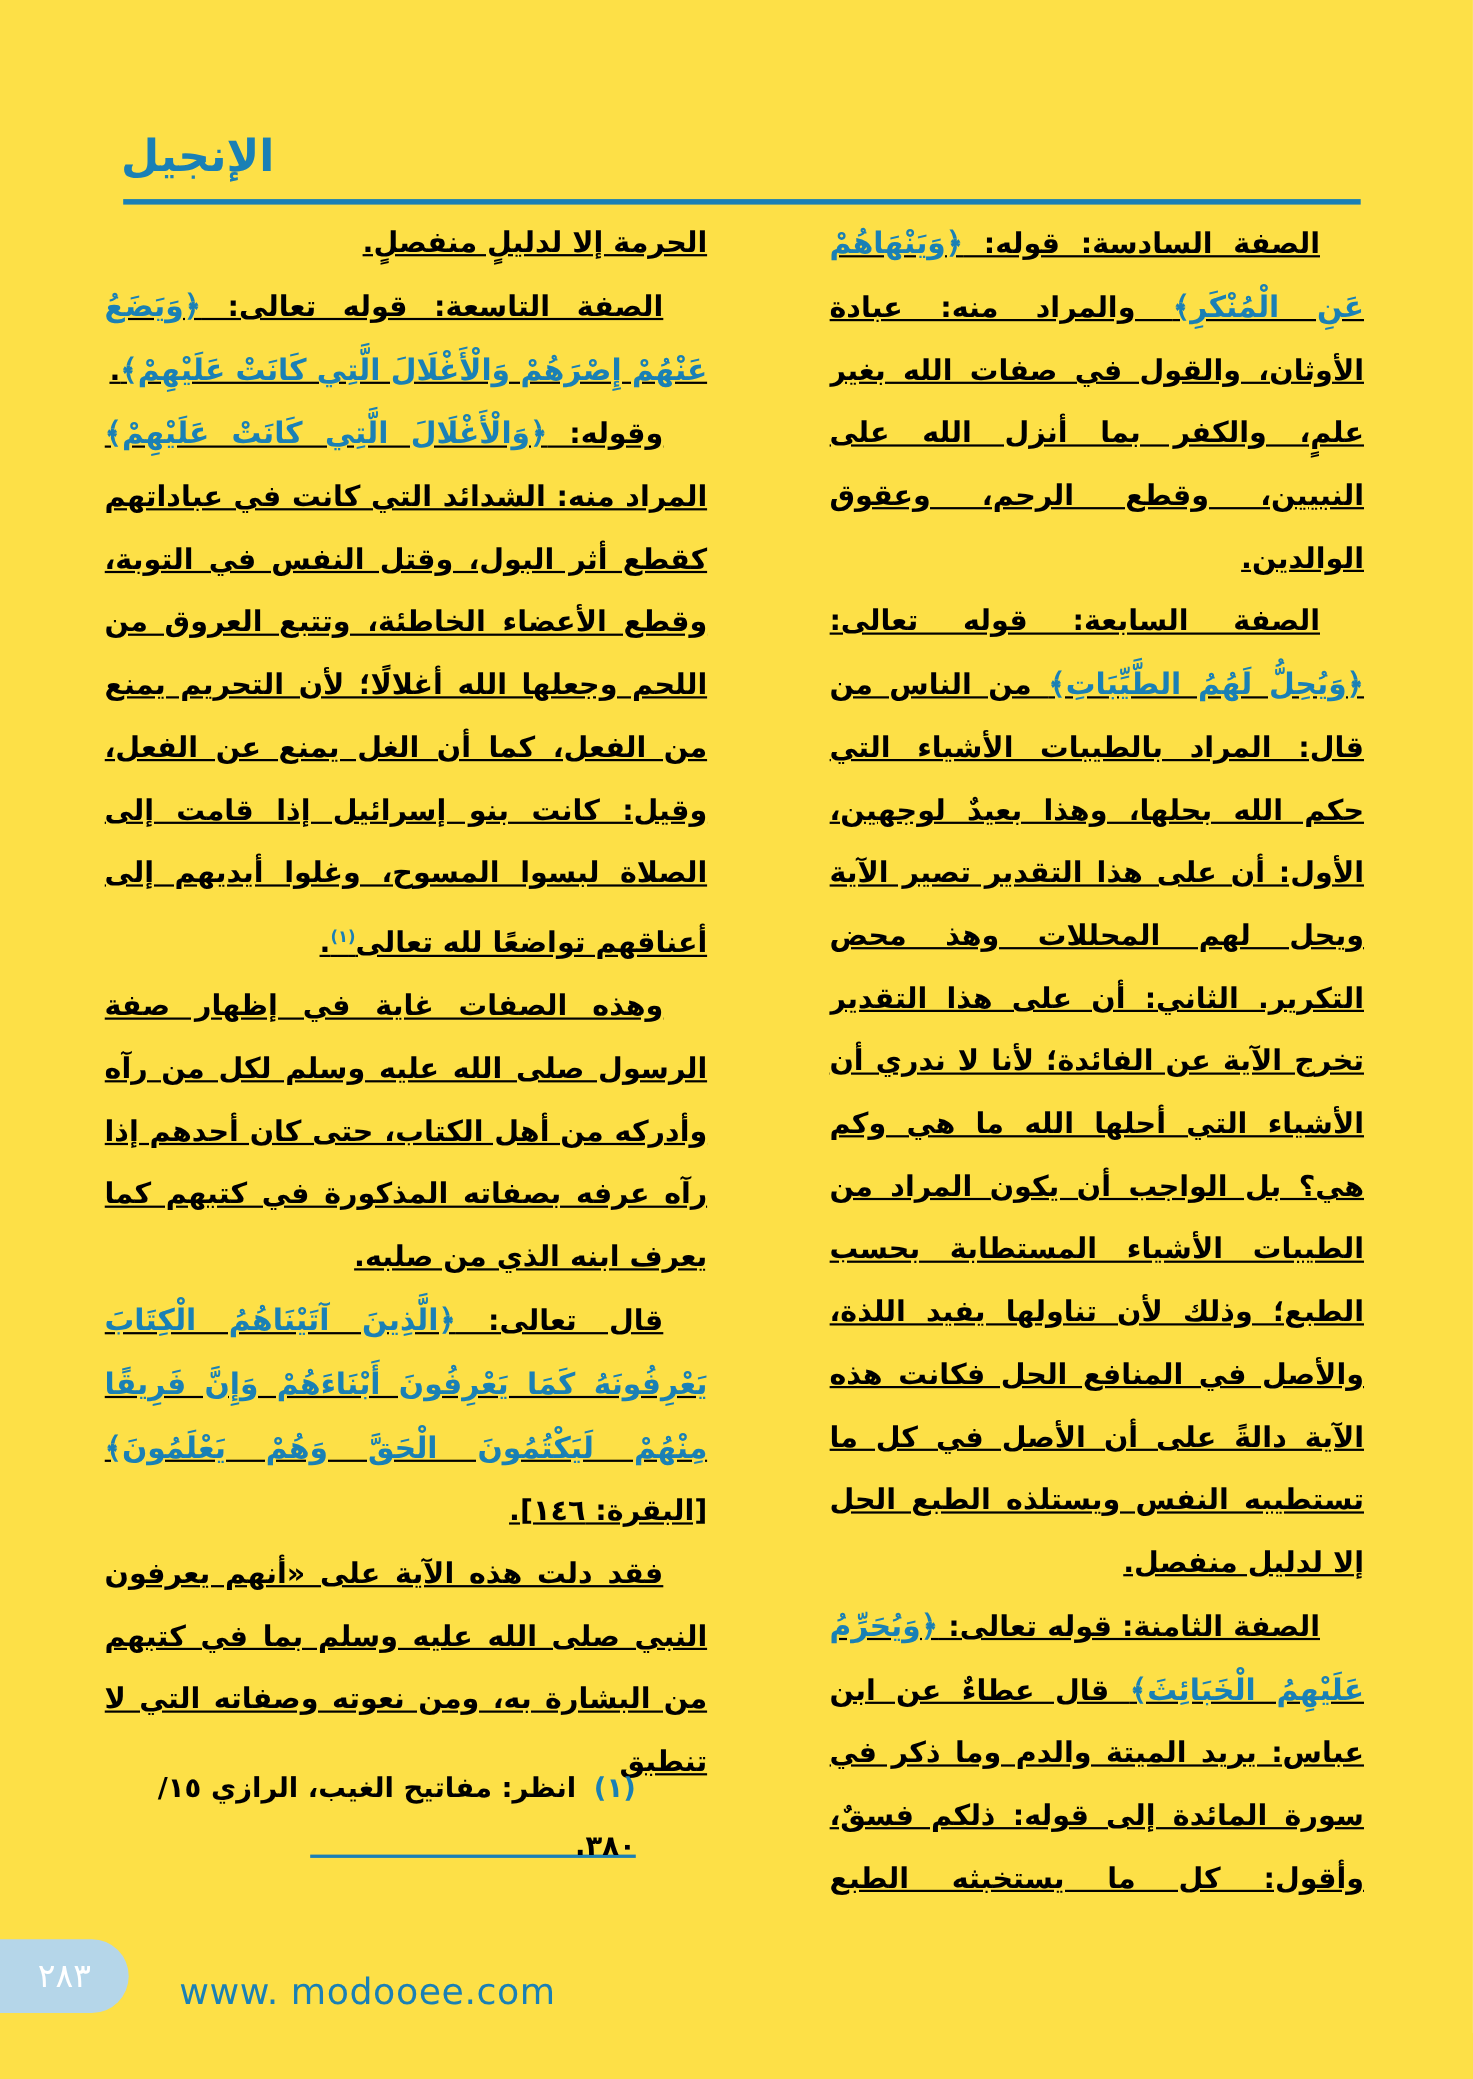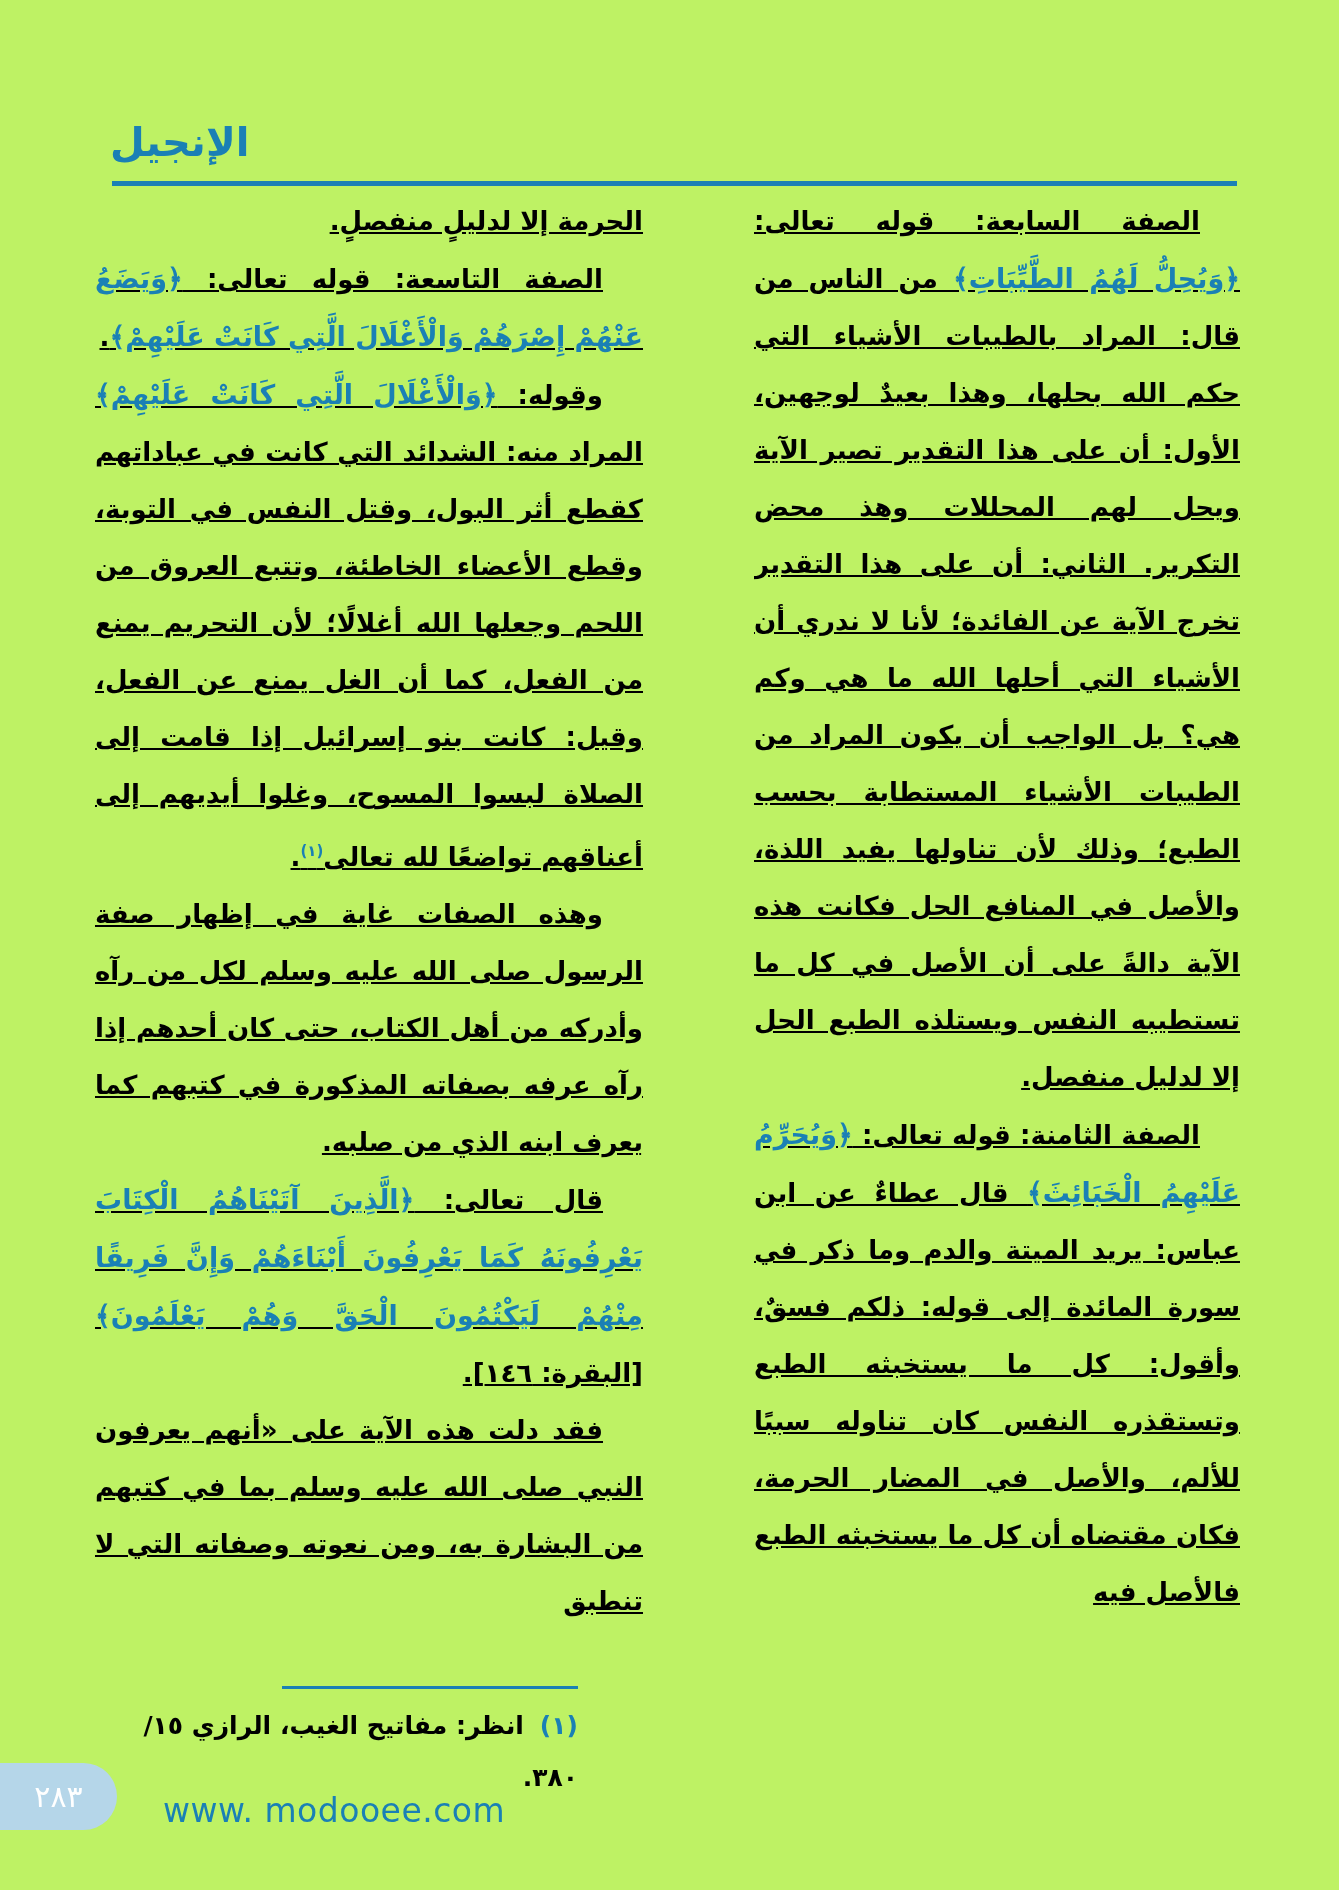--- a/index.html
+++ b/index.html
@@ -12,21 +12,21 @@
     height: 1890px;
     position: relative;
     overflow: hidden;
     direction: rtl;
     font-family: "DejaVu Sans", sans-serif;
     color: #000;
   }
   .page {
     position: absolute;
     inset: 0;
-    background: #bef264;
+    background: #fde047;
   }
   
   .header-title {
     position: absolute;
     top: 112px;
     left: 110px;
     color: var(--accent, #1a80b5);
     font-size: 40px;
     font-weight: bold;
     line-height: 1.5;
@@ -84,21 +84,21 @@
   .fn-rule {
     position: absolute;
     top: 1686px;
     left: 282px;
     width: 296px;
     height: 3px;
     background: var(--accent, #1a80b5);
   }
   .footnote {
     position: absolute;
-    top: 1700px;
+    top: 1600px;
     left: 95px;
     width: 483px;
     direction: rtl;
     text-align: right;
     font-size: 25px;
     font-weight: bold;
     line-height: 52px;
     color: #000;
   }
   .fn-marker {
@@ -134,20 +134,21 @@
 </head>
 <body>
 
 <div class="page">
 
   <div class="header-title">الإنجيل</div>
 
   <div class="header-rule"></div>
 
   <div class="col col-right">
+      <p class="para indent"><span class="run-body">الصفة السادسة: قوله: </span><span class="run-verse">﴿وَيَنْهَاهُمْ عَنِ الْمُنْكَرِ﴾</span><span class="run-body"> والمراد منه: عبادة الأوثان، والقول في صفات الله بغير علمٍ، والكفر بما أنزل الله على النبيين، وقطع الرحم، وعقوق الوالدين.</span></p>
       <p class="para indent"><span class="run-body">الصفة السابعة: قوله تعالى: </span><span class="run-verse">﴿وَيُحِلُّ لَهُمُ الطَّيِّبَاتِ﴾</span><span class="run-body"> من الناس من قال: المراد بالطيبات الأشياء التي حكم الله بحلها، وهذا بعيدٌ لوجهين، الأول: أن على هذا التقدير تصير الآية ويحل لهم المحللات وهذ محض التكرير. الثاني: أن على هذا التقدير تخرج الآية عن الفائدة؛ لأنا لا ندري أن الأشياء التي أحلها الله ما هي وكم هي؟ بل الواجب أن يكون المراد من الطيبات الأشياء المستطابة بحسب الطبع؛ وذلك لأن تناولها يفيد اللذة، والأصل في المنافع الحل فكانت هذه الآية دالةً على أن الأصل في كل ما تستطيبه النفس ويستلذه الطبع الحل إلا لدليل منفصل.</span></p>
       <p class="para indent"><span class="run-body">الصفة الثامنة: قوله تعالى: </span><span class="run-verse">﴿وَيُحَرِّمُ عَلَيْهِمُ الْخَبَائِثَ﴾</span><span class="run-body"> قال عطاءٌ عن ابن عباس: يريد الميتة والدم وما ذكر في سورة المائدة إلى قوله: ذلكم فسقٌ، وأقول: كل ما يستخبثه الطبع وتستقذره النفس كان تناوله سببًا للألم، والأصل في المضار الحرمة، فكان مقتضاه أن كل ما يستخبثه الطبع فالأصل فيه</span></p>
     </div>
 
   <div class="col col-left">
       <p class="para"><span class="run-body">الحرمة إلا لدليلٍ منفصلٍ.</span></p>
       <p class="para indent"><span class="run-body">الصفة التاسعة: قوله تعالى: </span><span class="run-verse">﴿وَيَضَعُ عَنْهُمْ إِصْرَهُمْ وَالْأَغْلَالَ الَّتِي كَانَتْ عَلَيْهِمْ﴾</span><span class="run-body">.</span></p>
       <p class="para indent"><span class="run-body">وقوله: </span><span class="run-verse">﴿وَالْأَغْلَالَ الَّتِي كَانَتْ عَلَيْهِمْ﴾</span><span class="run-body"> المراد منه: الشدائد التي كانت في عباداتهم كقطع أثر البول، وقتل النفس في التوبة، وقطع الأعضاء الخاطئة، وتتبع العروق من اللحم وجعلها الله أغلالًا؛ لأن التحريم يمنع من الفعل، كما أن الغل يمنع عن الفعل، وقيل: كانت بنو إسرائيل إذا قامت إلى الصلاة لبسوا المسوح، وغلوا أيديهم إلى أعناقهم تواضعًا لله تعالى</span><span class="run-sup">(١)</span><span class="run-body">.</span></p>
       <p class="para indent"><span class="run-body">وهذه الصفات غاية في إظهار صفة الرسول صلى الله عليه وسلم لكل من رآه وأدركه من أهل الكتاب، حتى كان أحدهم إذا رآه عرفه بصفاته المذكورة في كتبهم كما يعرف ابنه الذي من صلبه.</span></p>
       <p class="para indent"><span class="run-body">قال تعالى: </span><span class="run-verse">﴿الَّذِينَ آتَيْنَاهُمُ الْكِتَابَ يَعْرِفُونَهُ كَمَا يَعْرِفُونَ أَبْنَاءَهُمْ وَإِنَّ فَرِيقًا مِنْهُمْ لَيَكْتُمُونَ الْحَقَّ وَهُمْ يَعْلَمُونَ﴾</span><span class="run-body"> [البقرة: ١٤٦].</span></p>

